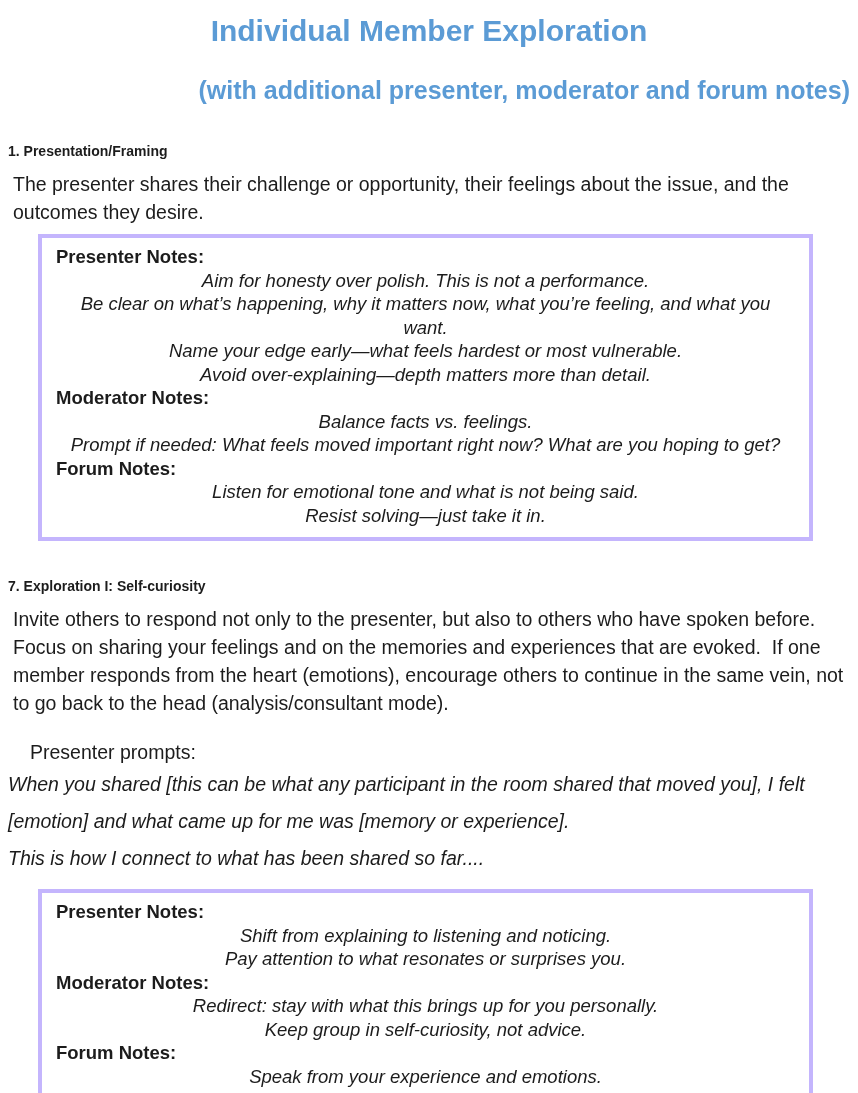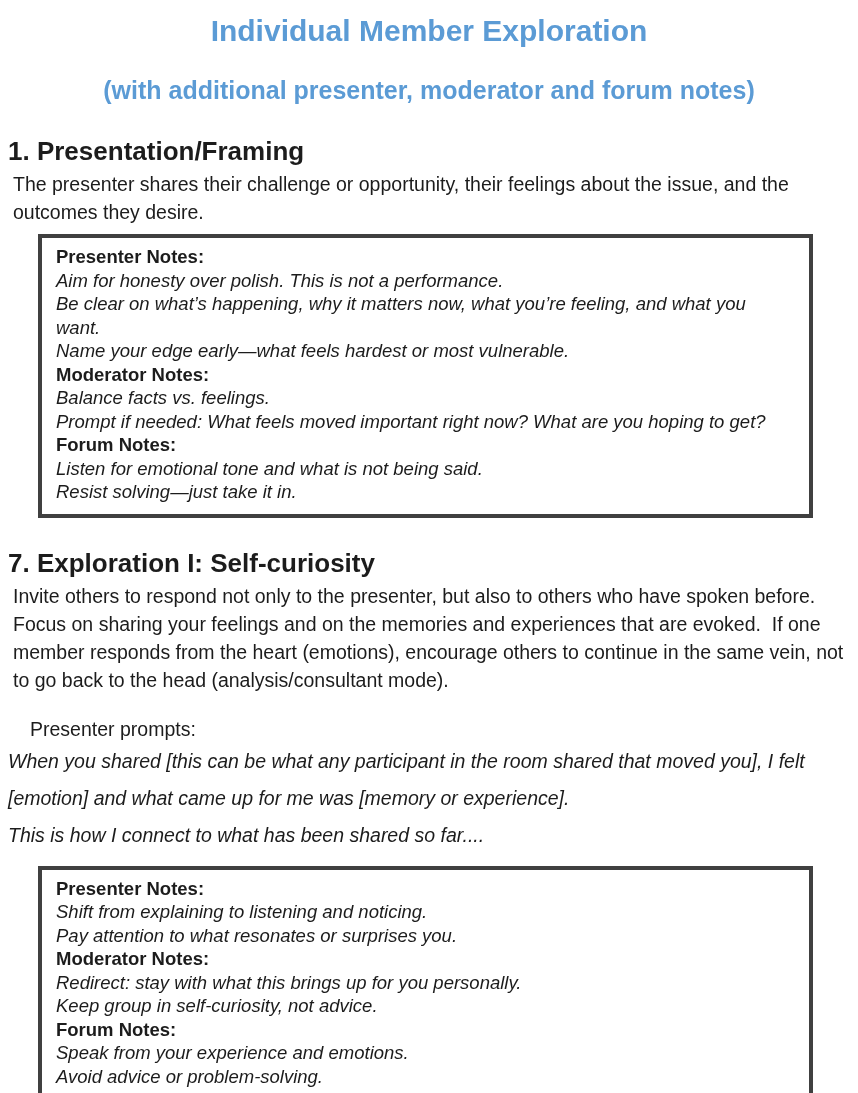--- a/index.html
+++ b/index.html
@@ -20,29 +20,29 @@
   .doc-title {
     margin: 2px 0 0 0;
     text-align: center;
     color: #5B9BD5;
     font-size: 30px;
     font-weight: bold;
     line-height: 38px;
   }
   .doc-subtitle {
     margin: 24px 0 0 0;
-    text-align: center;
+    text-align: right;
     color: #5B9BD5;
     font-size: 25px;
     font-weight: bold;
     line-height: 32px;
   }
   .section { margin-top: 32px; }
   .section-heading {
-    font-size: 26px;
+    font-size: 14px;
     font-weight: bold;
     line-height: 27px;
     margin: 0;
   }
   .section-body {
     font-size: 19.5px;
     line-height: 28px;
     margin: 5px;
     white-space: pre-wrap;
     max-width: 845px;
@@ -56,51 +56,53 @@
   .prompt-line {
     font-size: 19.5px;
     font-style: italic;
     line-height: 37px;
     max-width: 845px;
   }
   .notes-box {
     box-sizing: border-box;
     width: 775px;
     margin: 8px 0 0 30px;
-    border: 4px solid #404040;
+    border: 4px solid #c4b5fd;
     padding: 7px 14px 10px 14px;
     background: #ffffff;
   }
   .note-label {
     font-size: 18.5px;
     font-weight: bold;
     line-height: 23.5px;
   }
   .note-line {
     font-size: 18.5px;
     font-style: italic;
     line-height: 23.5px;
+    text-align: center;
   }
 </style>
 </head>
 <body>
 
 <div class="page">
 
   <h1 class="doc-title">Individual Member Exploration</h1>
   <h2 class="doc-subtitle">(with additional presenter, moderator and forum notes)</h2>
 
   <div class="section">
     <p class="section-heading">1. Presentation/Framing</p>
     <p class="section-body">The presenter shares their challenge or opportunity, their feelings about the issue, and the outcomes they desire.</p>
     <div class="notes-box">
         <div class="note-label">Presenter Notes:</div>
         <div class="note-line">Aim for honesty over polish. This is not a performance.</div>
         <div class="note-line">Be clear on what’s happening, why it matters now, what you’re feeling, and what you want.</div>
         <div class="note-line">Name your edge early—what feels hardest or most vulnerable.</div>
+        <div class="note-line">Avoid over-explaining—depth matters more than detail.</div>
         <div class="note-label">Moderator Notes:</div>
         <div class="note-line">Balance facts vs. feelings.</div>
         <div class="note-line">Prompt if needed: What feels moved important right now? What are you hoping to get?</div>
         <div class="note-label">Forum Notes:</div>
         <div class="note-line">Listen for emotional tone and what is not being said.</div>
         <div class="note-line">Resist solving—just take it in.</div>
       </div>
   </div>
 
   <div class="section">

